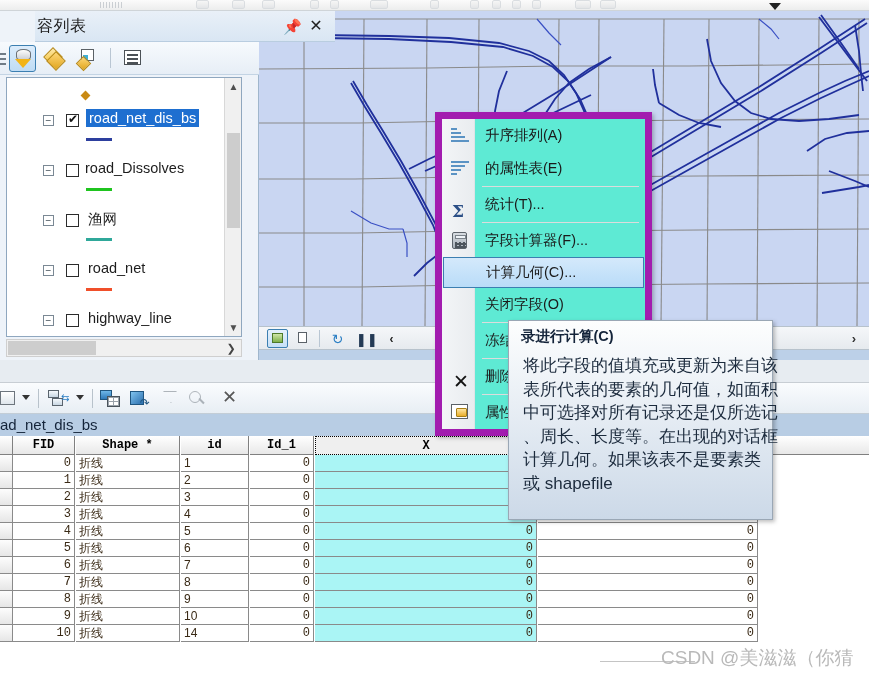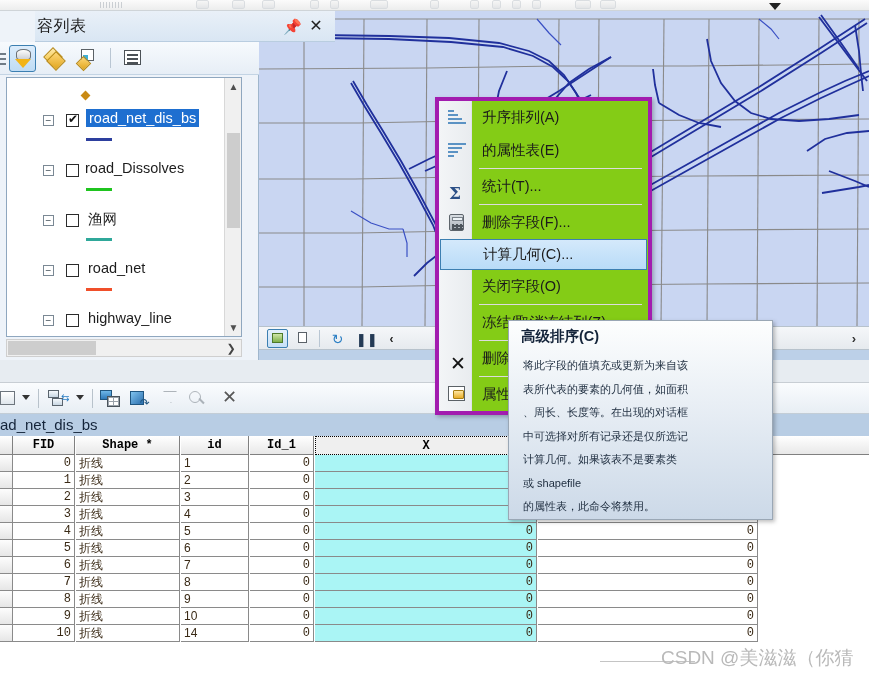--- a/index.html
+++ b/index.html
@@ -217,22 +217,22 @@
     border-right:1px solid #8a8a8a; border-bottom:1px solid #8a8a8a; cursor:pointer;
   }
   #grid-corner {
     position:absolute; left:0; top:0; width:13px; height:19px;
     background:linear-gradient(#ffffff,#e4e4e4);
     border-right:1px solid #808080; border-bottom:1px solid #808080; cursor:pointer;
   }
 
   
   #ctxmenu {
-    position:absolute; left:435px; top:97px; width:217px;
-    background:#84cc16; border:4px solid #a21caf;
+    position:absolute; left:435px; top:112px; width:217px;
+    background:#5eead4; border:7px solid #a21caf;
     box-shadow:2px 2px 4px rgba(0,0,0,.25);
     z-index:40;
   }
   #ctx-gutter {
     position:absolute; left:0; top:0; width:33px; height:100%;
     background:linear-gradient(90deg,#f3f5f7,#e9ecef);
     border-right:1px solid #dfe3e7;
   }
   .ctx-item {
     position:relative; height:33px; line-height:33px; padding-left:43px;
@@ -265,21 +265,21 @@
   
   #tooltip {
     position:absolute; left:508px; top:320px; width:265px; height:200px;
     background:linear-gradient(#fdfefe,#ccd9e8);
     border:1px solid #9aa7b5;
     box-shadow:2px 2px 4px rgba(0,0,0,.25);
     z-index:60;
   }
   #tt-title { position:absolute; left:12px; top:6px; font-size:14.5px; font-weight:bold; color:#14243a; }
   #tt-body { position:absolute; left:14px; top:33px; width:240px;
-    font-size:11px; color:#1c2b3d; line-height:23.5px; }
+    font-size:17px; color:#1c2b3d; line-height:23.5px; }
   #tt-body div { white-space:nowrap; }
 
   
   #watermark {
     position:absolute; left:661px; top:645px;
     font-size:19px; color:#b9b9b9; white-space:nowrap;
     font-family:"Liberation Sans","DejaVu Sans",sans-serif;
     z-index:70; pointer-events:none;
   }
   #wm-line { position:absolute; left:600px; top:661px; width:95px; height:1px; background:#c4c4c4; z-index:70; }
@@ -682,21 +682,21 @@
     </div>
     <div class="ctx-sep"></div>
 
     <div class="ctx-item">
       <span class="ctx-ico">
         <span class="ico-calc">
             <i></i>
             <u></u>
           </span>
       </span>
-      <span>删除字段(F)...</span>
+      <span>字段计算器(F)...</span>
     </div>
 
     <div class="ctx-item hot">
       <span>计算几何(C)...</span>
     </div>
 
     <div class="ctx-item">
       <span>关闭字段(O)</span>
     </div>
     <div class="ctx-sep"></div>
@@ -718,28 +718,27 @@
       <span class="ctx-ico">
         <span class="ico-prop">
             <i></i>
           </span>
       </span>
       <span>属性(I)...</span>
     </div>
   </div>
 
   <div id="tooltip">
-    <div id="tt-title">高级排序(C)</div>
+    <div id="tt-title">录进行计算(C)</div>
     <div id="tt-body">
       <div>将此字段的值填充或更新为来自该</div>
       <div>表所代表的要素的几何值，如面积</div>
+      <div>中可选择对所有记录还是仅所选记</div>
       <div>、周长、长度等。在出现的对话框</div>
-      <div>中可选择对所有记录还是仅所选记</div>
       <div>计算几何。如果该表不是要素类</div>
       <div>或 shapefile</div>
-      <div>的属性表，此命令将禁用。</div>
     </div>
   </div>
 
   <div id="wm-line"></div>
   <div id="watermark">CSDN @美滋滋（你猜</div>
 
 </div>
 
 </body></html>

